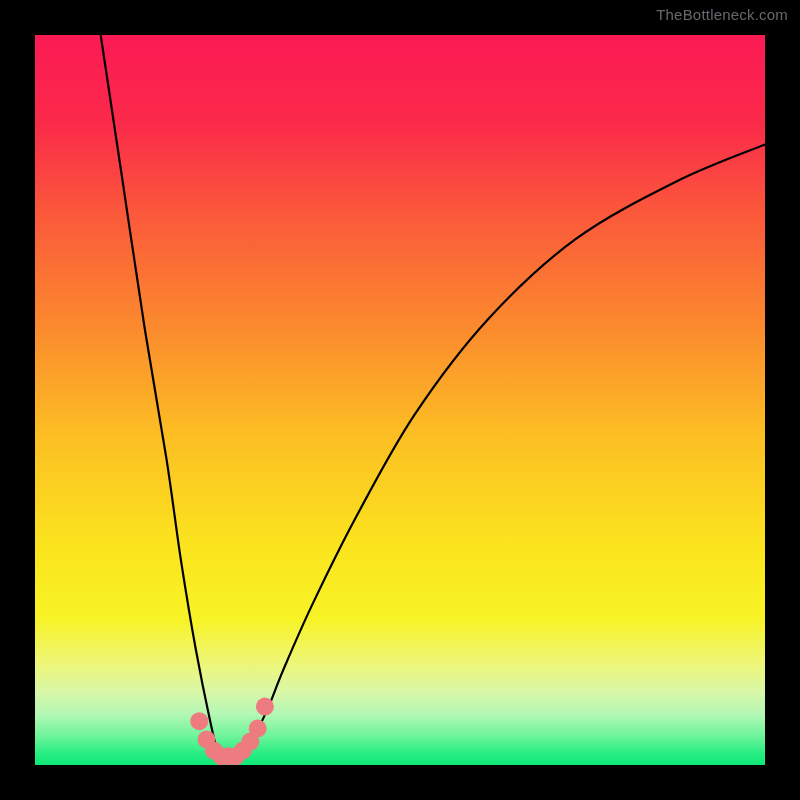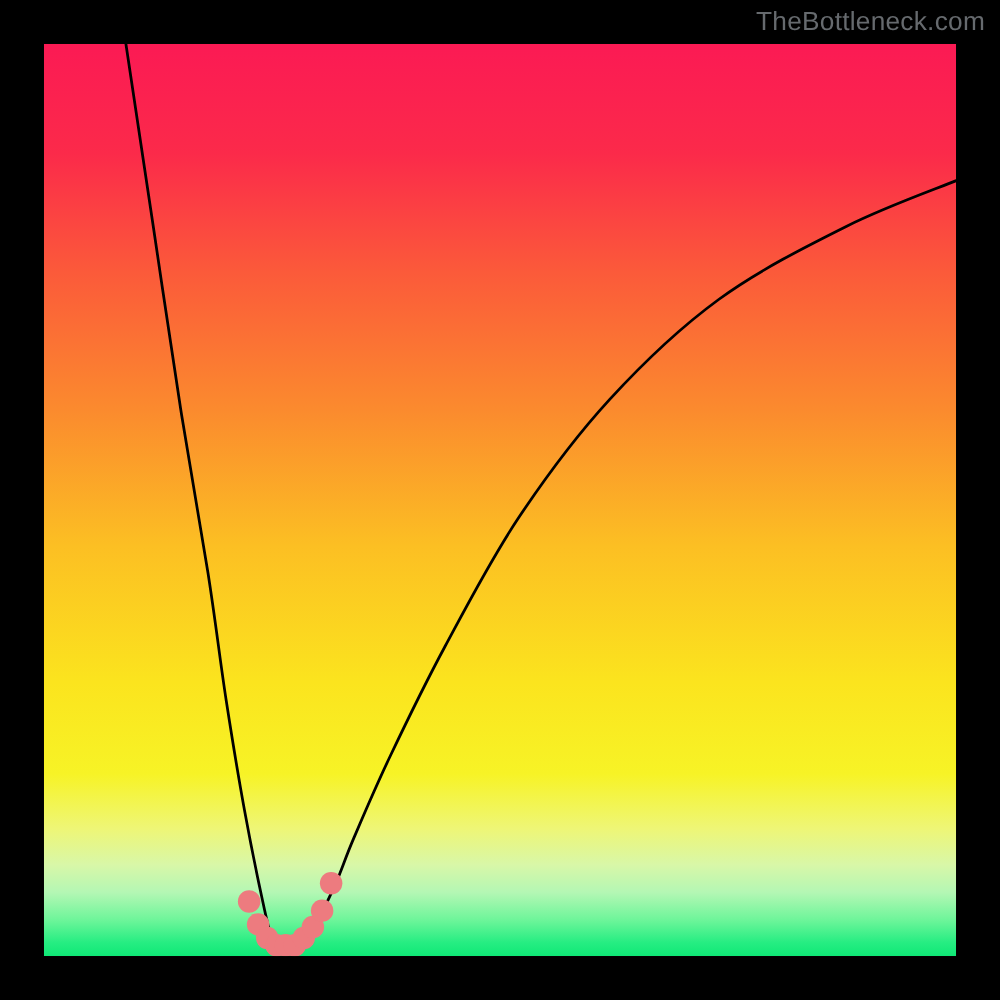--- a/index.html
+++ b/index.html
@@ -29,21 +29,21 @@
   }
   .gradient-bg {
     position: absolute;
     inset: 0;
   }
   .watermark {
     position: absolute;
     top: 6px;
     right: 12px;
     color: #666a6e;
-    font-size: 21px;
+    font-size: 15px;
     font-weight: 500;
     letter-spacing: 0.2px;
   }
   svg.curves {
     position: absolute;
     inset: 0;
     width: 100%;
     height: 100%;
   }
 </style>

